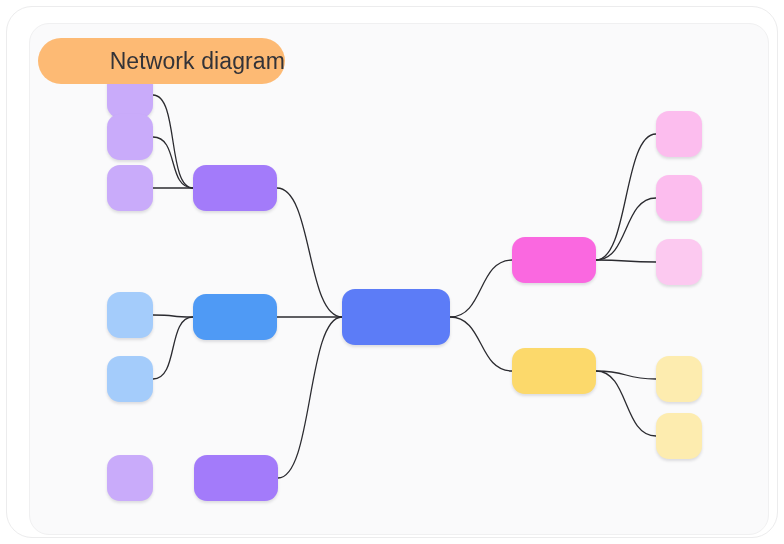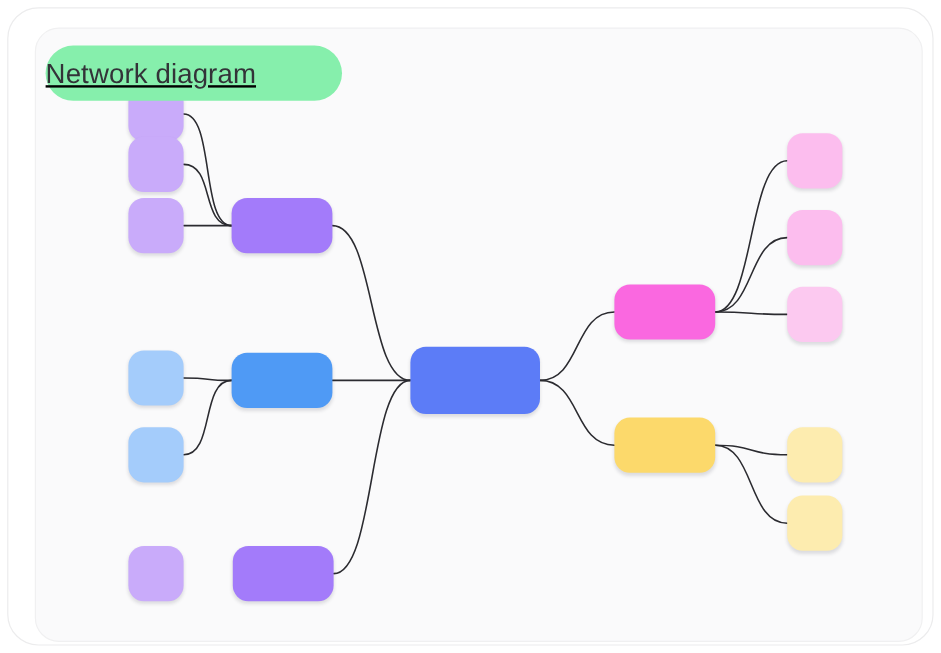--- a/index.html
+++ b/index.html
@@ -78,26 +78,25 @@
   }
 
   
   .title-pill {
     position: absolute;
     left: 38px;
     top: 38px;
     width: 247px;
     height: 46px;
     border-radius: 23px;
-    background: #86efac;
+    background: #fdba74;
     display: flex;
     align-items: center;
-    justify-content: flex-start;
+    justify-content: flex-end;
     z-index: 30;
-    text-decoration: underline;
   }
   .title-pill-label {
     font-family: "Liberation Sans", sans-serif;
     font-size: 23px;
     font-weight: 400;
     color: #333338;
     letter-spacing: 0.1px;
     white-space: nowrap;
   }
 </style>

